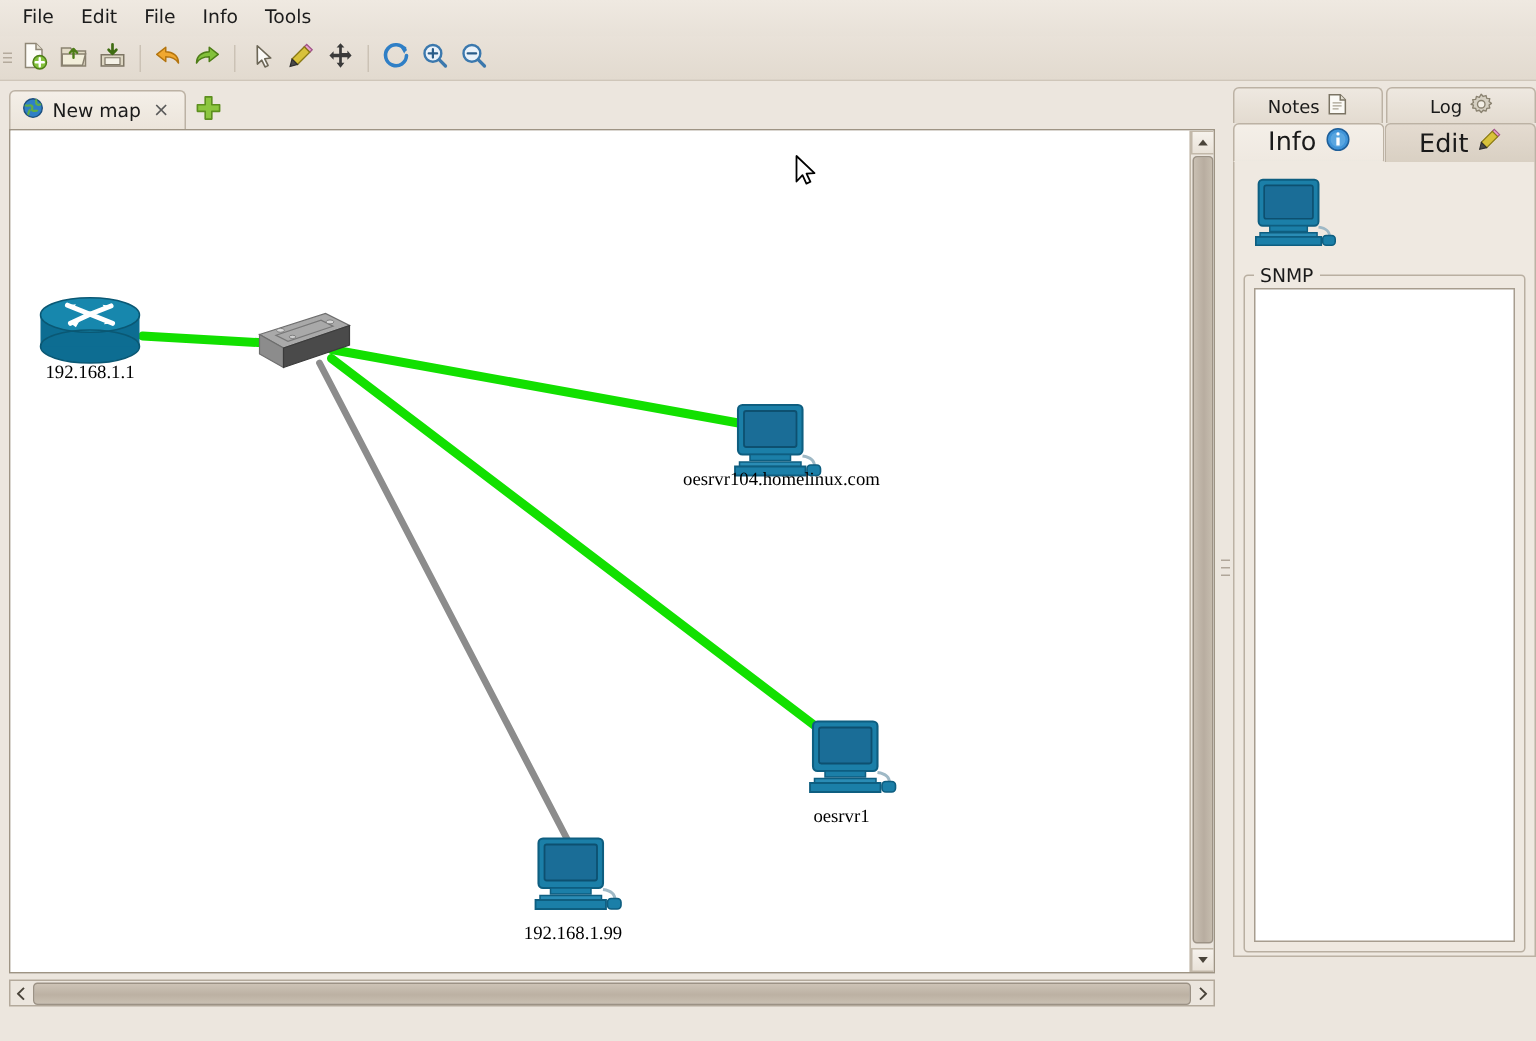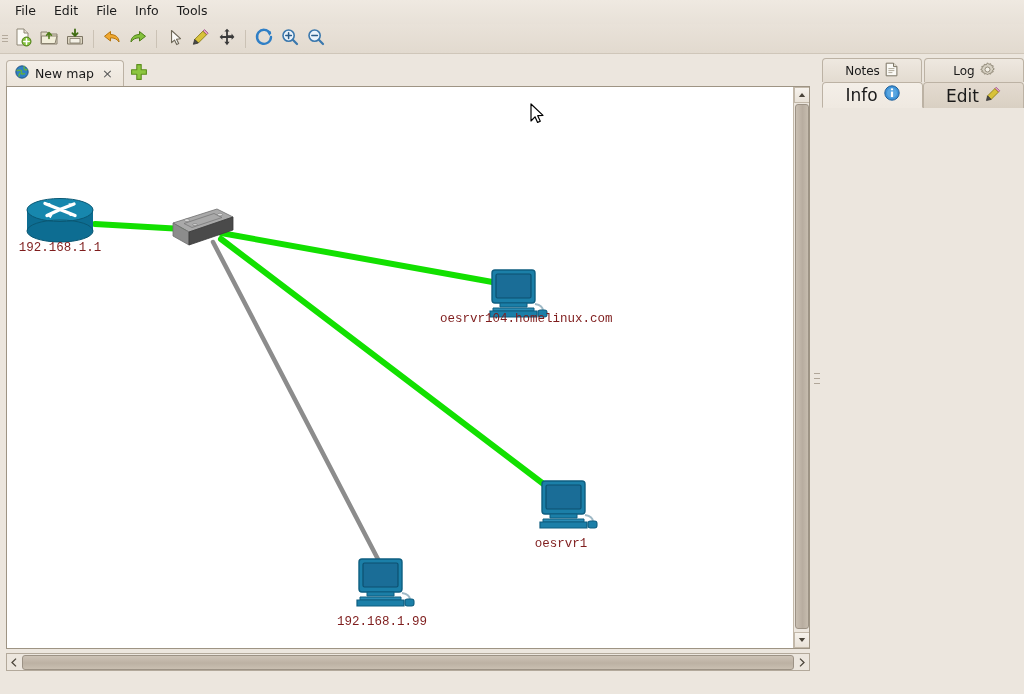--- a/index.html
+++ b/index.html
@@ -64,22 +64,22 @@
     overflow:hidden;
   }
   .canvas{position:absolute;left:0;top:0;width:786px;height:561px;background:#fff;}
   .canvas svg{position:absolute;left:0;top:0;}
 
   
   .node{position:absolute;}
   .nodeicon{position:absolute;left:0;top:0;}
   .nodelabel{
     position:absolute;white-space:nowrap;
-    font-family:Liberation Mono, monospace;
-    font-size:12.5px;color:#7f1d1d;text-align:center;
+    font-family:Liberation Serif, serif;
+    font-size:12.5px;color:#000000;text-align:center;
   }
 
   
   .vsb{
     position:absolute;right:0;top:0;width:16px;height:561px;
     background:#ece6de;border-left:1px solid #c2b8a9;box-sizing:border-box;
   }
   .sb-arrow{
     width:16px;height:16px;display:flex;align-items:center;justify-content:center;
     background:linear-gradient(180deg,#f6f2ec,#e9e2d8);
@@ -490,16 +490,36 @@
         <span>
           <svg width="16" height="16" viewBox="0 0 18 18">
             <path d="M12.6 1.4l4 4-1.5 1.5-4-4z" fill="#e9a4cd" stroke="#a1548a" stroke-width="0.9"></path>
             <path d="M11.1 2.9l4 4-8.2 8.2-4-4z" fill="#d8c23b" stroke="#8a7a14" stroke-width="0.9"></path>
             <path d="M2.9 11.1l4 4-5.3 1.3z" fill="#4a4a4a" stroke="#2e2e2e" stroke-width="0.8"></path>
           </svg>
         </span>
       </div>
     </div>
 
+    <div class="rbody">
+      <div class="devicebadge">
+        <span>
+          <svg width="62" height="52" viewBox="0 0 66 56">
+            <rect x="4" y="2" width="43" height="33" rx="3" fill="#1b7fa8" stroke="#0e5e80" stroke-width="1.4"></rect>
+            <rect x="8" y="6" width="35" height="24" rx="1.5" fill="#1a6d97" stroke="#0d5070" stroke-width="1.2"></rect>
+            <path d="M12 35h27v4H12z" fill="#1b7fa8" stroke="#0e5e80" stroke-width="1"></path>
+            <path d="M5 40h41v3H5z" fill="#2a8cb5" stroke="#0e5e80" stroke-width="1"></path>
+            <path d="M2 43h47v6H2z" fill="#1b7fa8" stroke="#0e5e80" stroke-width="1.2"></path>
+            <path d="M47 36c7 1 8 4 8 7" fill="none" stroke="#9fb9c6" stroke-width="2"></path>
+            <rect x="50" y="42" width="9" height="7" rx="2.5" fill="#1b7fa8" stroke="#0e5e80" stroke-width="1.1"></rect>
+          </svg>
+        </span>
+      </div>
+
+      <div class="fieldset">
+        <legend>SNMP</legend>
+        <div class="snmpbox"></div>
+      </div>
+    </div>
 
   </div>
 
 </div>
 
 </body></html>

